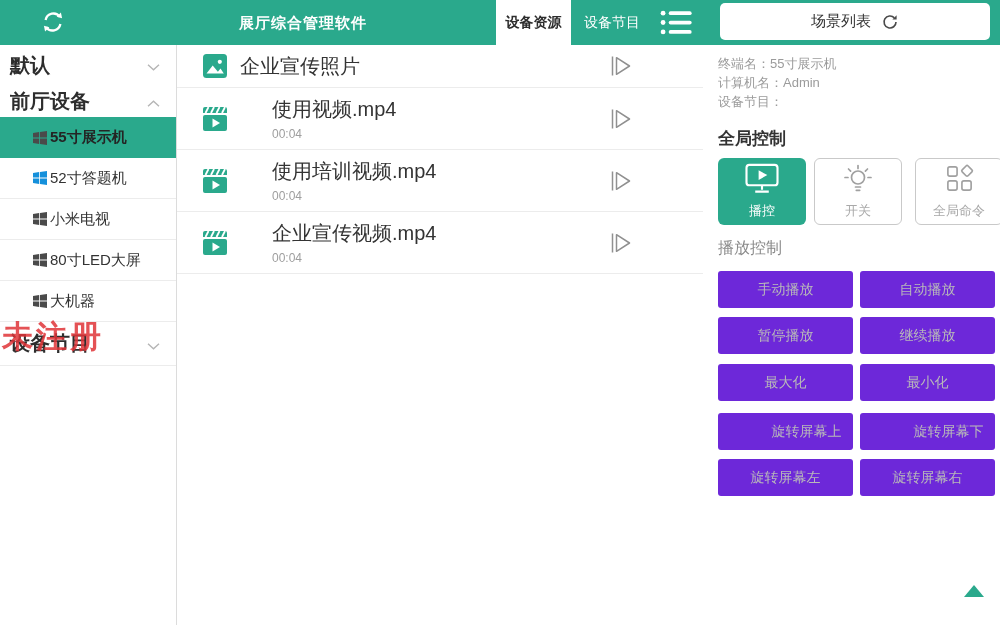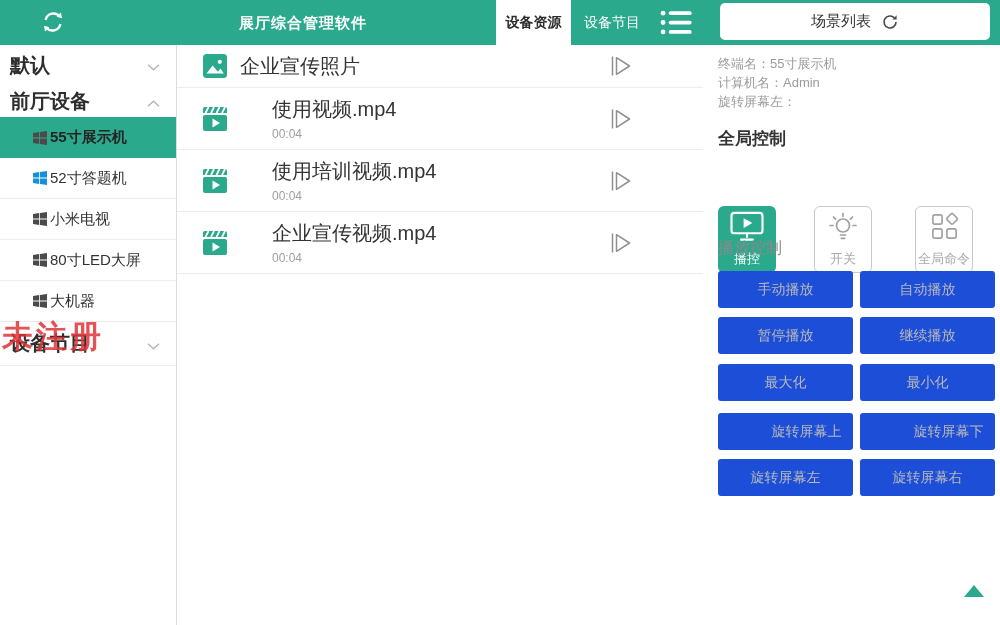--- a/index.html
+++ b/index.html
@@ -52,27 +52,27 @@
   .m-name { font-size:20px; color:#333; }
   .m-dur { font-size:12px; color:#9e9e9e; margin-top:4px; }
   .m-play { position:absolute; left:431px; top:50%; transform:translateY(-50%);
             width:25px; height:25px; cursor:pointer; }
 
   
   .rpanel { position:absolute; left:705px; top:45px; width:295px; height:580px; }
   .info { position:absolute; left:13px; top:9px; font-size:13px; color:#9b9b9b; line-height:19px; }
   .sec-title-dark { position:absolute; left:13px; top:82px; font-size:17px; font-weight:600; color:#333; }
   .sec-title-gray { position:absolute; left:13px; top:193px; font-size:16px; color:#8a8a8a; }
-  .gbtn { position:absolute; top:113px; width:58px; height:67px; border-radius:6px;
+  .gbtn { position:absolute; top:113px; width:88px; height:67px; border-radius:6px;
           display:flex; flex-direction:column; align-items:center; justify-content:center; gap:5px;
-          font-size:13px; cursor:pointer;margin-top:48px; }
+          font-size:13px; cursor:pointer; }
   .gbtn.primary { background:#2aa98c; color:#fff; }
   .gbtn.ghost { background:#fff; border:1px solid #c9c9c9; color:#a9a9a9; }
   .gb0 { left:13px; } .gb1 { left:109px; } .gb2 { left:210px; }
-  .pbtn { position:absolute; width:135px; height:37px; background:#1d4ed8; border-radius:3px;
+  .pbtn { position:absolute; width:135px; height:37px; background:#6d28d9; border-radius:3px;
           color:#b9b9b9; font-size:14px; display:flex; align-items:center; justify-content:center;
           cursor:pointer; }
   .pc0 { left:13px; } .pc1 { left:155px; }
   .pr0 { top:226px; } .pr1 { top:272px; } .pr2 { top:319px; } .pr3 { top:368px;padding-left:42px; } .pr4 { top:414px; }
 
   .scroll-top { position:absolute; left:964px; top:585px; width:0; height:0;
                 border-left:10px solid transparent; border-right:10px solid transparent;
                 border-bottom:12px solid #2aa98c; cursor:pointer; }
 </style>
 </head>
@@ -296,21 +296,21 @@
         </svg>
       </span>
     </div>
   </div>
 
   <div class="rpanel">
 
     <div class="info">
       <div><span>终端名：</span><span>55寸展示机</span></div>
       <div><span>计算机名：</span><span>Admin</span></div>
-      <div><span>旋转屏幕左：</span><span></span></div>
+      <div><span>设备节目：</span><span></span></div>
     </div>
 
     <div class="sec-title-dark">全局控制</div>
 
     <div class="gbtn primary gb0">
       <span>
         <svg width="36" height="31" viewBox="0 0 36 32">
           <rect x="2" y="2" width="32" height="21" rx="3" fill="none" stroke="#fff" stroke-width="2.2"></rect>
           <path d="M14.5 7.5l9 5-9 5z" fill="#fff"></path>
           <path d="M18 23v4.5M11 29.5h14" stroke="#fff" stroke-width="2.2" fill="none"></path>

